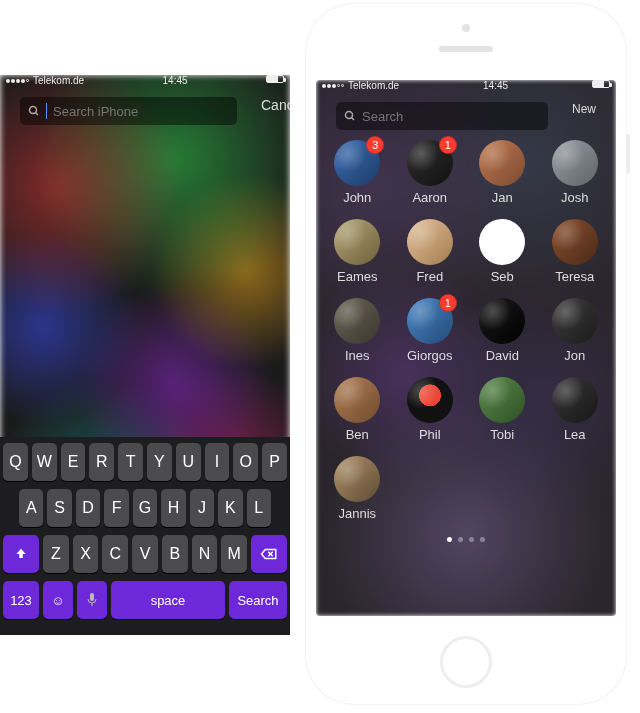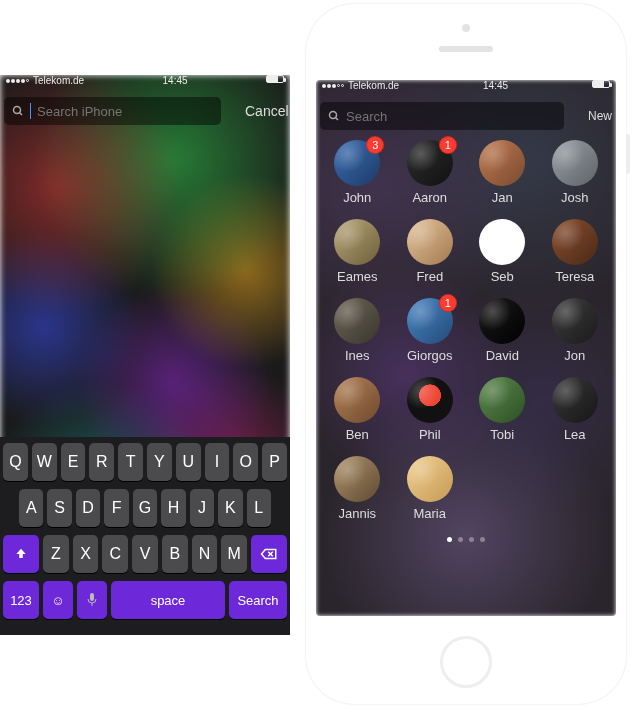--- a/index.html
+++ b/index.html
@@ -22,21 +22,21 @@
 .statusbar{position:relative;height:16px;display:flex;align-items:flex-start;justify-content:space-between;
   padding:0 6px;font-size:10px;color:#eee}
 .sb-left,.sb-right{display:flex;align-items:center;gap:4px}
 .dots{display:flex;gap:1px}
 .dots span{width:4px;height:4px;border-radius:50%;background:#eee}
 .dots span.e{background:transparent;border:1px solid #eee;width:3px;height:3px}
 .batt{width:18px;height:8px;border:1px solid #eee;border-radius:2px;position:relative}
 .batt::after{content:"";position:absolute;right:-3px;top:2px;width:2px;height:4px;background:#eee;border-radius:0 1px 1px 0}
 .batt i{display:block;width:70%;height:100%;background:#eee}
 
-.searchrow{position:relative;display:flex;gap:24px;padding:6px 4px;align-items:center}
+.searchrow{position:relative;display:flex;gap:24px;padding:6px 20px;align-items:flex-start}
 .searchbox{flex:1;height:28px;background:rgba(0,0,0,.45);border-radius:5px;display:flex;align-items:center;
   gap:6px;padding:0 8px;color:#aaa;font-size:13px}
 .searchbox input{background:transparent;border:0;outline:0;color:#eee;font-size:13px;flex:1}
 .cursor{width:1px;height:16px;background:#4a90ff}
 .cancel{color:#ddd;font-size:14px}
 
 .keyboard{position:absolute;left:0;right:0;bottom:0;background:#1d1d1f;padding:6px 3px 8px}
 .krow{display:flex;gap:4px;justify-content:center;margin-bottom:8px}
 .key{background:#4b4b4d;color:#fff;border-radius:5px;height:38px;flex:1;display:flex;align-items:center;justify-content:center;
   font-size:16px;box-shadow:0 1px 0 #000}
@@ -306,24 +306,20 @@
           <div class="pname">Tobi</div>
         </div>
         <div class="person">
           <div class="av c17"></div>
           <div class="pname">Lea</div>
         </div>
         <div class="person">
           <div class="av c18"></div>
           <div class="pname">Jannis</div>
         </div>
-        <div class="person">
-          <div class="av c19"></div>
-          <div class="pname">Maria</div>
-        </div>
       </div>
 
     <div class="pager" id="pager">
         <span class="active"></span>
         <span></span>
         <span></span>
         <span></span>
       </div>
   </div>
 </div>

